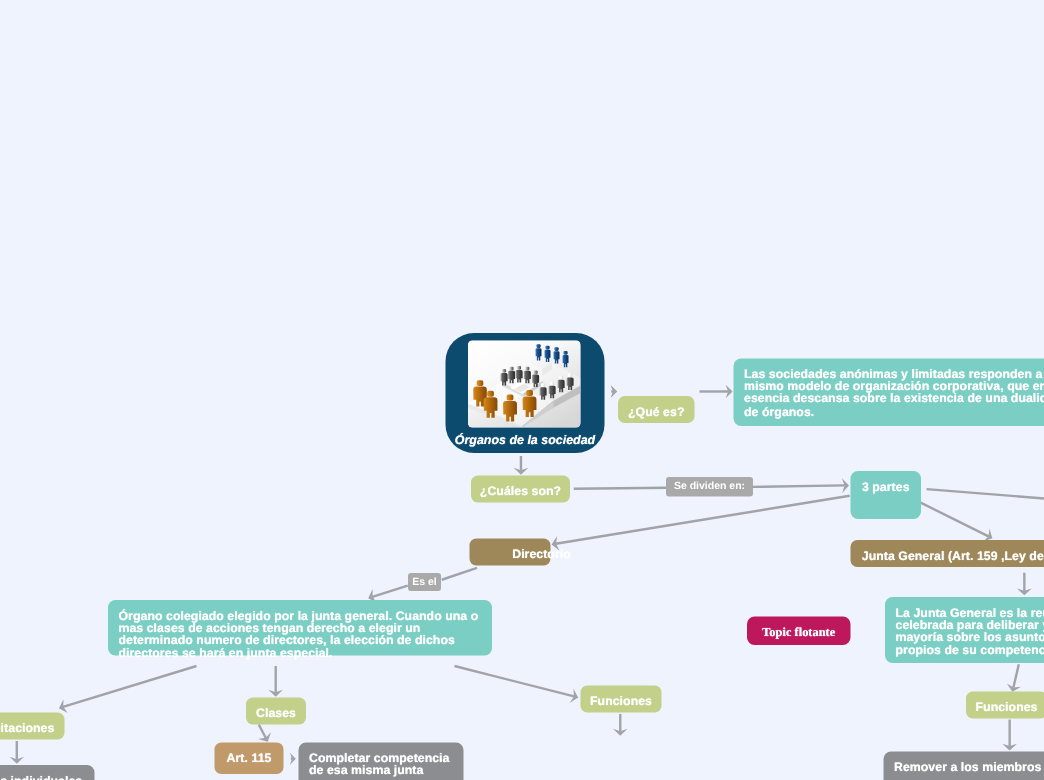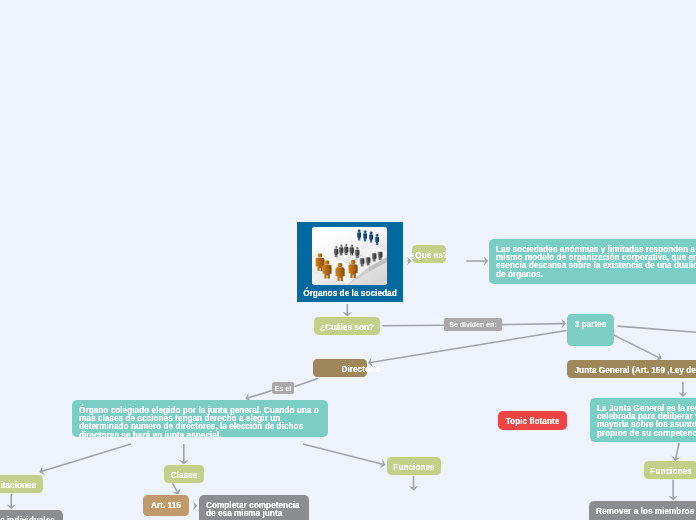--- a/index.html
+++ b/index.html
@@ -13,26 +13,26 @@
         text-shadow:0 0 0.6px rgba(255,255,255,0.95);
         font-size:8.2px;line-height:8.2px;letter-spacing:0.04px;}
   .node.one{display:flex;align-items:flex-start;justify-content:center;white-space:nowrap;padding-top:7px;}
   .node.multi{padding:7px 6px 5px 7px;}
 
   .n-green{background:#c3d08a;border-radius:4.5px;}
   .n-teal{background:#7acec3;border-radius:5px;}
   .n-gold{background:#9e885a;border-radius:4.5px;}
   .n-tan{background:#c19a6b;border-radius:4.5px;}
   .n-gray{background:#8b8d91;border-radius:5px;}
-  .n-black{background:#ef4444;border-radius:5px;}
+  .n-black{background:#be185d;border-radius:5px;font-family:Liberation Serif, serif;}
   .n-lbl{position:absolute;background:#a9a9a9;color:#fff;font-weight:bold;font-size:7px;
          border-radius:2px;display:flex;align-items:center;justify-content:center;
          white-space:nowrap;box-sizing:border-box;}
 
-  #central{position:absolute;background:#0369a1;border-radius:0;}
+  #central{position:absolute;background:#0c4a6e;border-radius:19px;font-style:italic;}
   #central .imgbox{position:absolute;background:#fff;border-radius:3px;overflow:hidden;}
   #central .caption{position:absolute;left:0;right:0;text-align:center;color:#fff;
                     font-weight:bold;font-size:8.3px;white-space:nowrap;
                     text-shadow:0 0 0.6px rgba(255,255,255,0.9);}
 </style>
 </head>
 <body>
 
 <div id="canvas">
 
@@ -195,21 +195,21 @@
             <rect x="51.49" y="72.00" width="9.02" height="7.85" rx="2.33" fill="url(#orangeH)"></rect>
             <path d="M46.72 84.67 q0 -4.08 4.08 -4.08 h10.39 q4.08 0 4.08 4.08 v14.05 h-3.71 v9.37 h-4.36 v-6.37 h-2.04 v6.37 h-4.36 v-9.37 h-3.71 z" fill="url(#orangeG)"></path>
             <rect x="77.49" y="66.00" width="9.02" height="7.85" rx="2.33" fill="url(#orangeH)"></rect>
             <path d="M72.72 78.67 q0 -4.08 4.08 -4.08 h10.39 q4.08 0 4.08 4.08 v14.05 h-3.71 v9.37 h-4.36 v-6.37 h-2.04 v6.37 h-4.36 v-9.37 h-3.71 z" fill="url(#orangeG)"></path>
           </g>
         </svg>
     </div>
     <div class="caption" style="top:65.5px;">Órganos de la sociedad</div>
   </div>
 
-  <div class="node one n-green" style="left:412px;top:245px;width:34px;height:18px;">¿Qué es?</div>
+  <div class="node one n-green" style="left:412px;top:264px;width:51px;height:18px;">¿Qué es?</div>
 
   <div class="node multi n-teal" style="left:489px;top:239px;width:232px;height:45px;">Las sociedades anónimas y limitadas responden a un mismo modelo de organización corporativa, que en esencia descansa sobre la existencia de una dualidad de órganos.</div>
 
   <div class="node one n-green" style="left:314px;top:317px;width:66px;height:18px;">¿Cuáles son?</div>
 
   <div class="n-lbl" style="left:444px;top:318px;width:58px;height:13px;">Se dividen en:</div>
 
   <div class="node one n-teal" style="left:567px;top:314px;width:47px;height:32px;">3 partes</div>
 
   <div class="node one n-gold" style="left:313px;top:359px;width:54px;height:18px;padding-left:42px;">Directorio</div>

